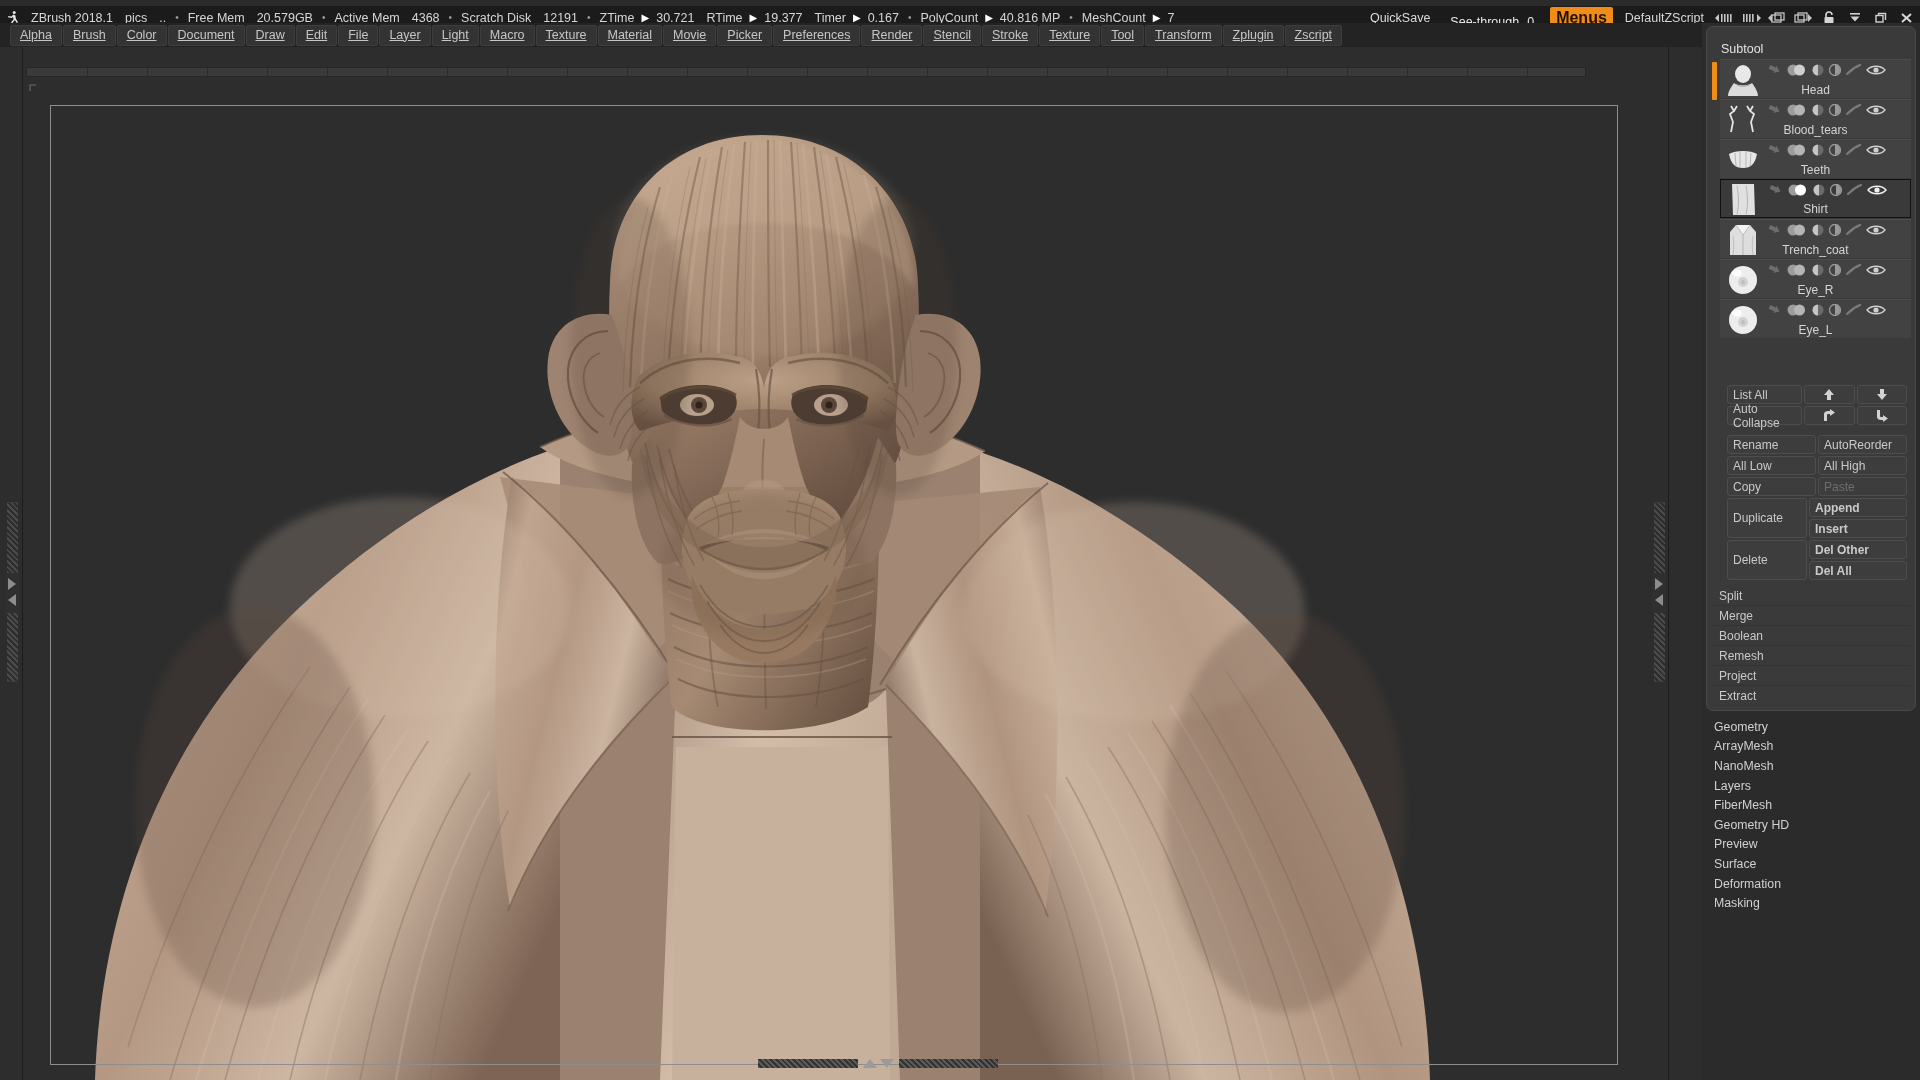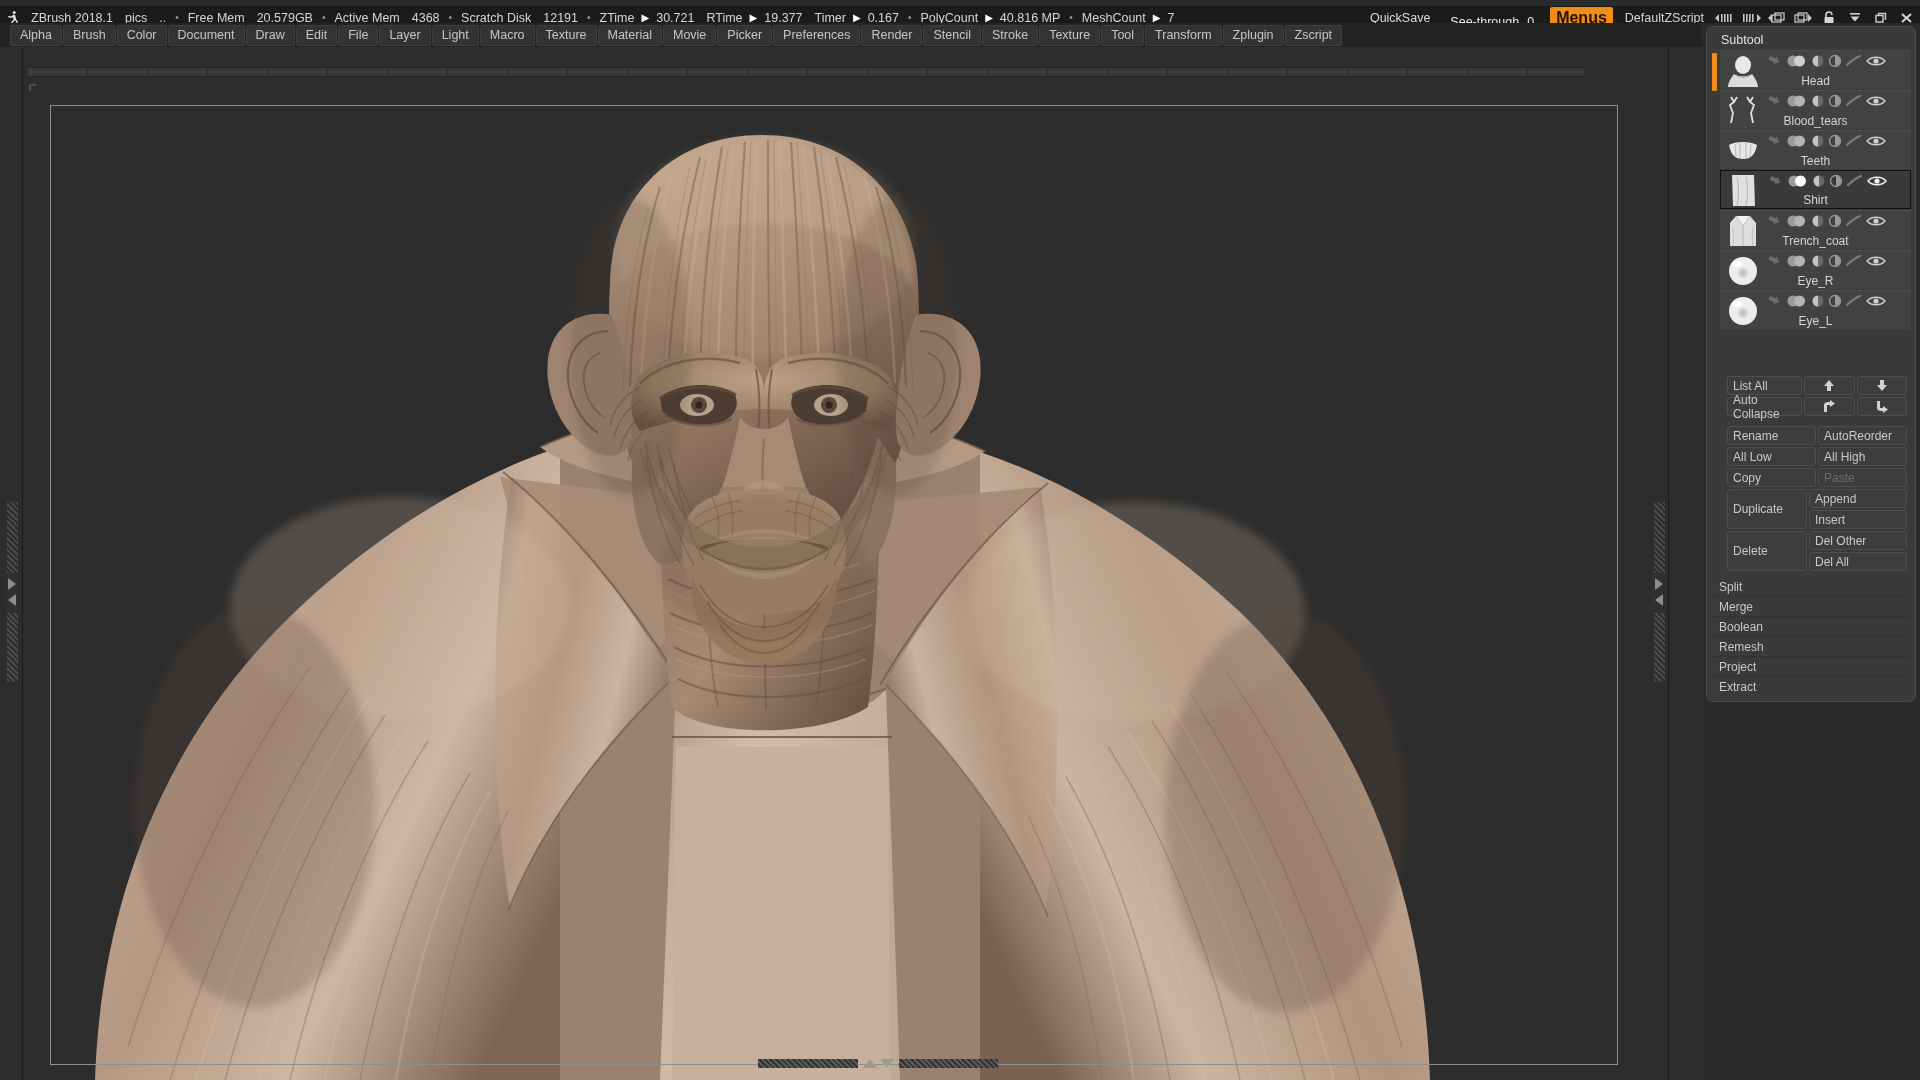--- a/index.html
+++ b/index.html
@@ -64,20 +64,21 @@
     padding-left: 10px;
     font-size: 12.5px;
   }
   .menu-item {
     padding: 3px 9px; margin-right: 1px;
     color: #c6c6c6;
     background: #333333;
     border: 1px solid #3e3e3e;
     border-radius: 2px;
     line-height: 13px;
+    text-decoration: underline;
   }
 
   
   #canvas-wrap {
     position: absolute; left: 0; top: 47px; width: 1702px; height: 1033px;
     background: #2d2d2d; overflow: hidden;
   }
   
   #top-ruler {
     position: absolute; left: 26px; top: 20px; width: 1560px; height: 10px;
@@ -134,21 +135,21 @@
     position: absolute; left: 1702px; top: 23px; width: 218px; height: 1057px;
     background: #2b2b2b;
     font-size: 12px;
   }
   .panel-box {
     position: relative;
     margin: 3px 4px 0 4px;
     background: #3a3a3a;
     border: 1px solid #4a4a4a;
     border-radius: 7px;
-    padding: 4px 4px 6px 4px;
+    padding: 13px 4px 6px 4px;
   }
   .panel-title {
     color: #e2e2e2; font-size: 12.5px;
     padding: 2px 0 3px 10px;
   }
   .subtool-list { position: relative; padding-left: 9px; }
   .active-marker {
     position: absolute; left: 1px; top: 3px; width: 5px; height: 38px;
     background: #f08c18; border-radius: 1px;
   }
@@ -185,21 +186,21 @@
   .zbtn {
     background: #3d3d3d; border: 1px solid #4e4e4e; border-radius: 3px;
     color: #c9c9c9; font-size: 12px; padding: 2px 5px;
     height: 19px; line-height: 14px; display: flex; align-items: center;
   }
   .zbtn.center { justify-content: center; }
   .zbtn.dim { color: #6d6d6d; }
   .zbtn.tall { height: 40px; }
   .zbtn svg { display:block; }
 
-  .vstack { display: flex; flex-direction: column; gap: 2px; }
+  .vstack { display: flex; flex-direction: column; gap: 2px; font-weight: bold; }
 
   
   .lrow {
     height: 20px; display: flex; align-items: center;
     padding-left: 8px; color: #c9c9c9; font-size: 12px;
     border-bottom: 1px solid #333333;
     background: #3a3a3a;
   }
   .lrow:last-child { border-bottom: none; }
 
@@ -1080,15 +1081,27 @@
       <div style="margin-top:6px;">
         <div class="lrow">Split</div>
         <div class="lrow">Merge</div>
         <div class="lrow">Boolean</div>
         <div class="lrow">Remesh</div>
         <div class="lrow">Project</div>
         <div class="lrow">Extract</div>
       </div>
     </div>
 
+    <div class="navlist">
+      <div class="navrow">Geometry</div>
+      <div class="navrow">ArrayMesh</div>
+      <div class="navrow">NanoMesh</div>
+      <div class="navrow">Layers</div>
+      <div class="navrow">FiberMesh</div>
+      <div class="navrow">Geometry HD</div>
+      <div class="navrow">Preview</div>
+      <div class="navrow">Surface</div>
+      <div class="navrow">Deformation</div>
+      <div class="navrow">Masking</div>
+    </div>
   </div>
 
 </div>
 
 </body></html>

